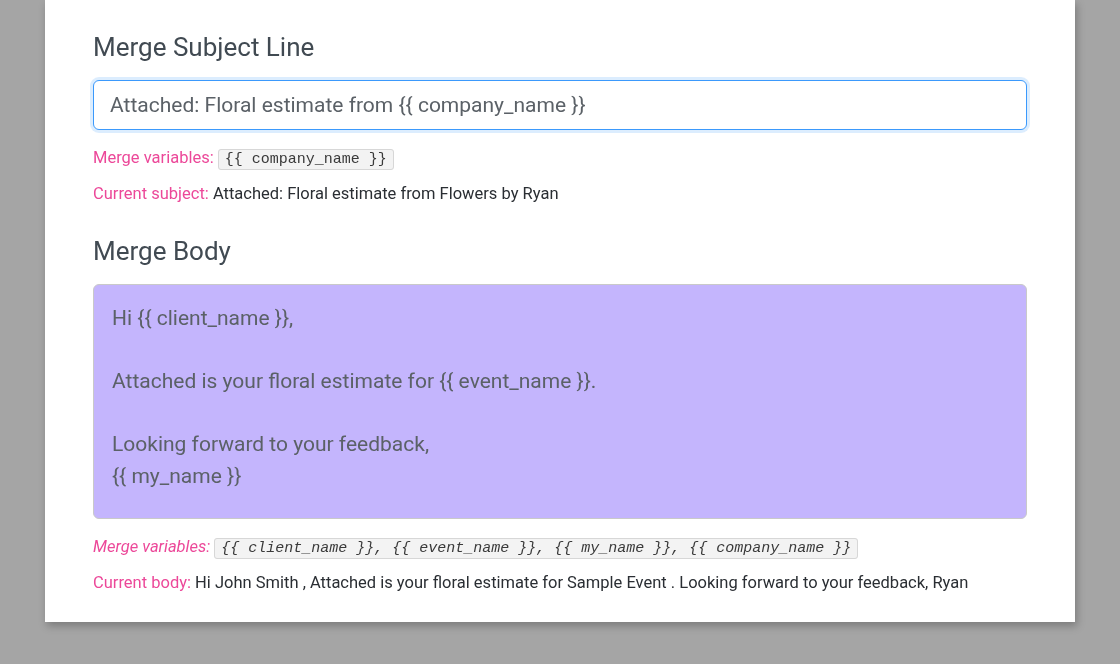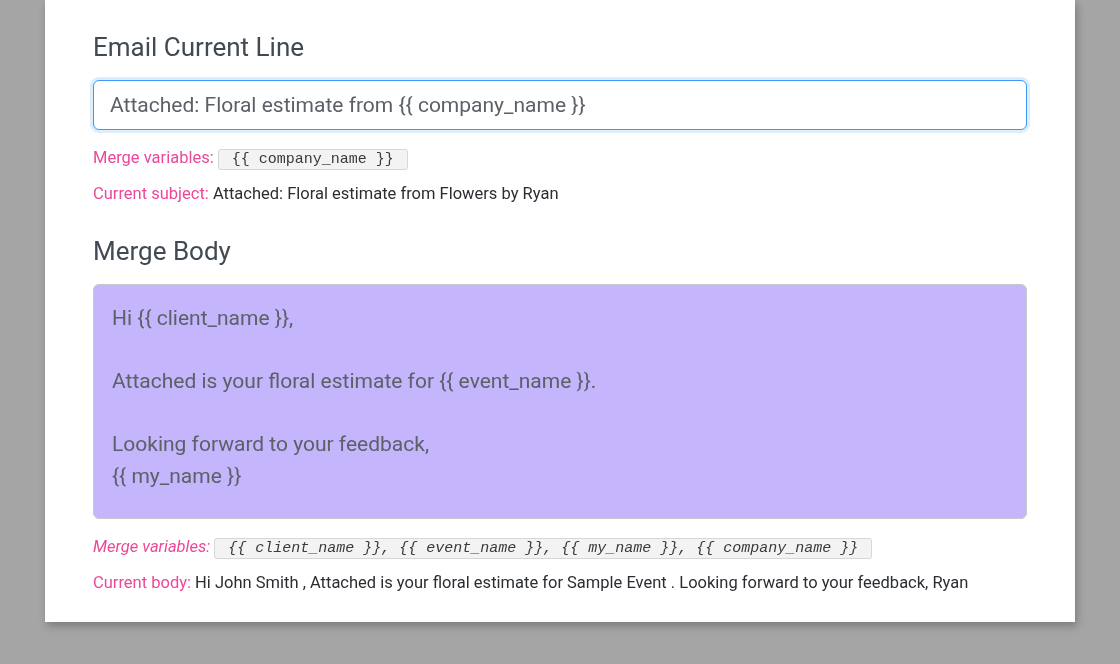--- a/index.html
+++ b/index.html
@@ -55,21 +55,21 @@
     .meta-row + .meta-row {
       margin-top: 10px;
     }
     .meta-label {
       color: #ec4899;
     }
     .code-chip {
       background: #f3f3f3;
       border: 1px solid #d7d7d7;
       border-radius: 3px;
-      padding: 1px 13px;
+      padding: 1px 6px;
       font-family: "SFMono-Regular", Consolas, "Liberation Mono", Menlo, monospace;
       font-size: 15px;
       color: #3a3a3a;
     }
     .body-textarea {
       width: 100%;
       border: 1px solid #c9c9c9;
       border-radius: 6px;
       padding: 18px 18px;
       font-size: 21px;
@@ -84,21 +84,21 @@
     .body-meta {
       margin-top: 16px;
       font-style: italic;
     }
   </style>
 </head>
 <body>
 
 <div class="panel">
 
-  <h2 class="section-heading">Email Current Line</h2>
+  <h2 class="section-heading">Merge Subject Line</h2>
 
   <input type="text" class="subject-input" value="Attached: Floral estimate from {{ company_name }}" style="">
 
   <div class="meta-row">
     <span class="meta-label">Merge variables: </span><span class="code-chip">{{ company_name }}</span>
   </div>
 
   <div class="meta-row">
     <span class="meta-label">Current subject: </span><span>Attached: Floral estimate from Flowers by Ryan</span>
   </div>

